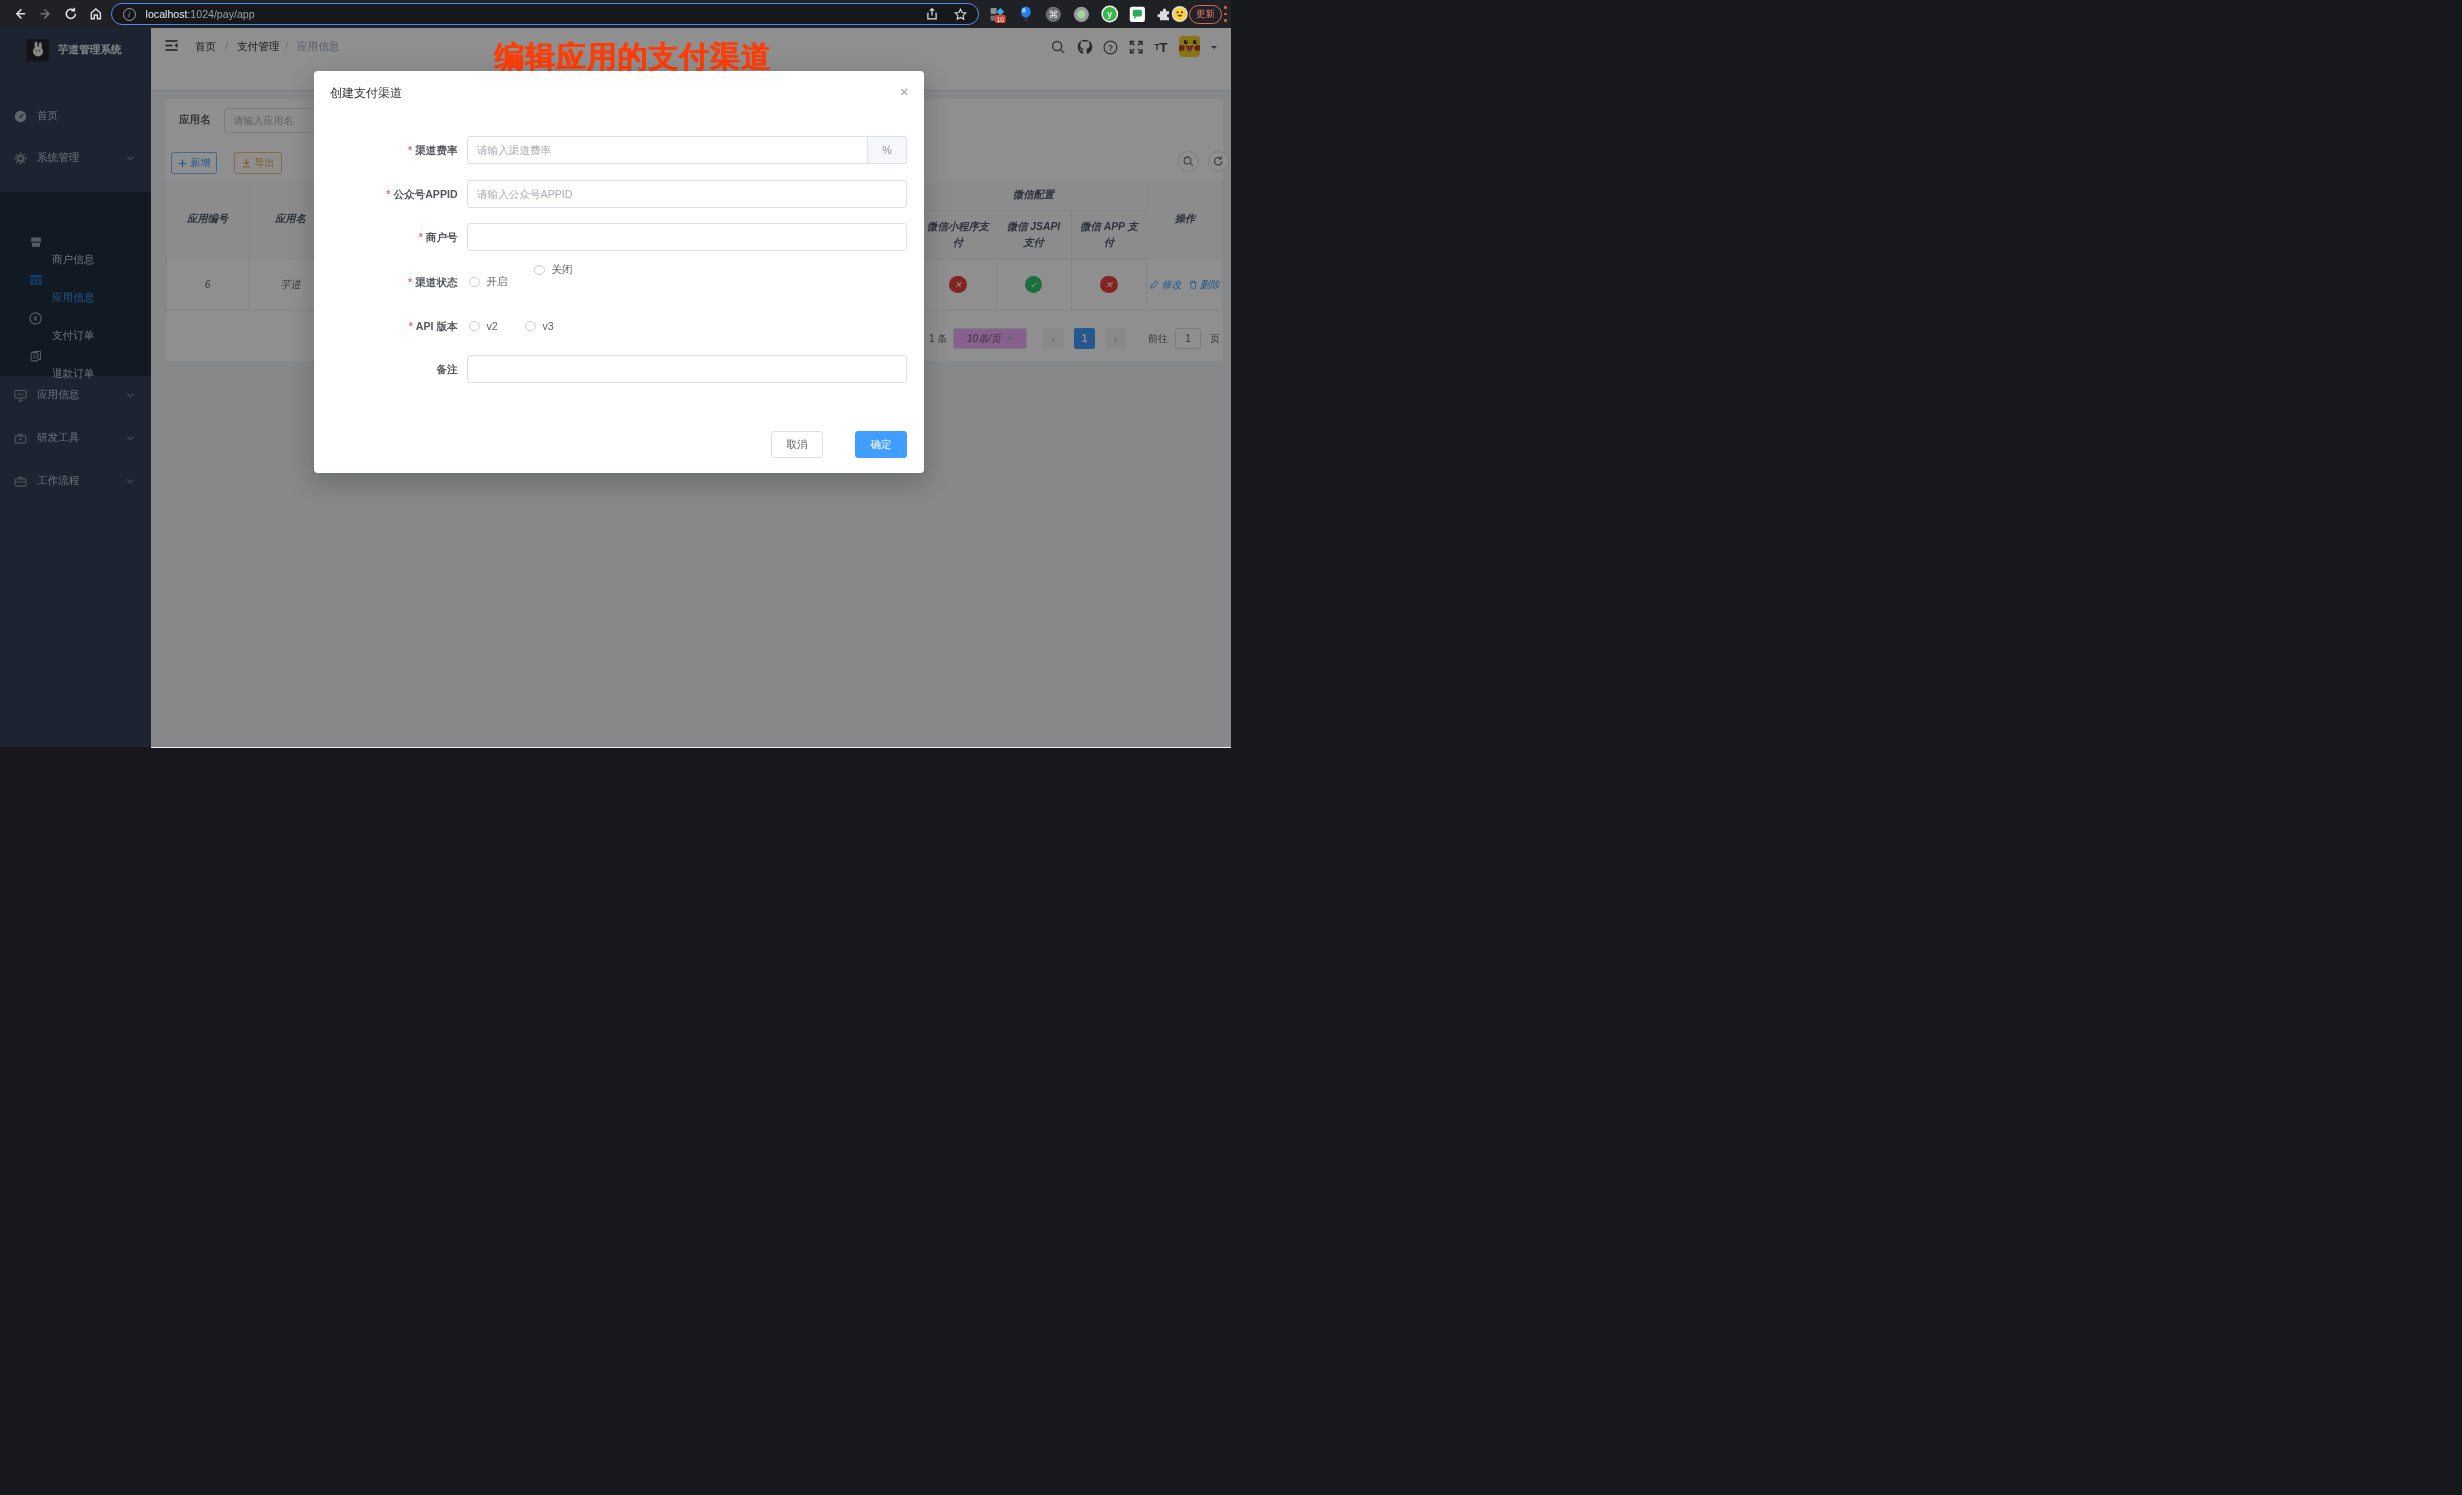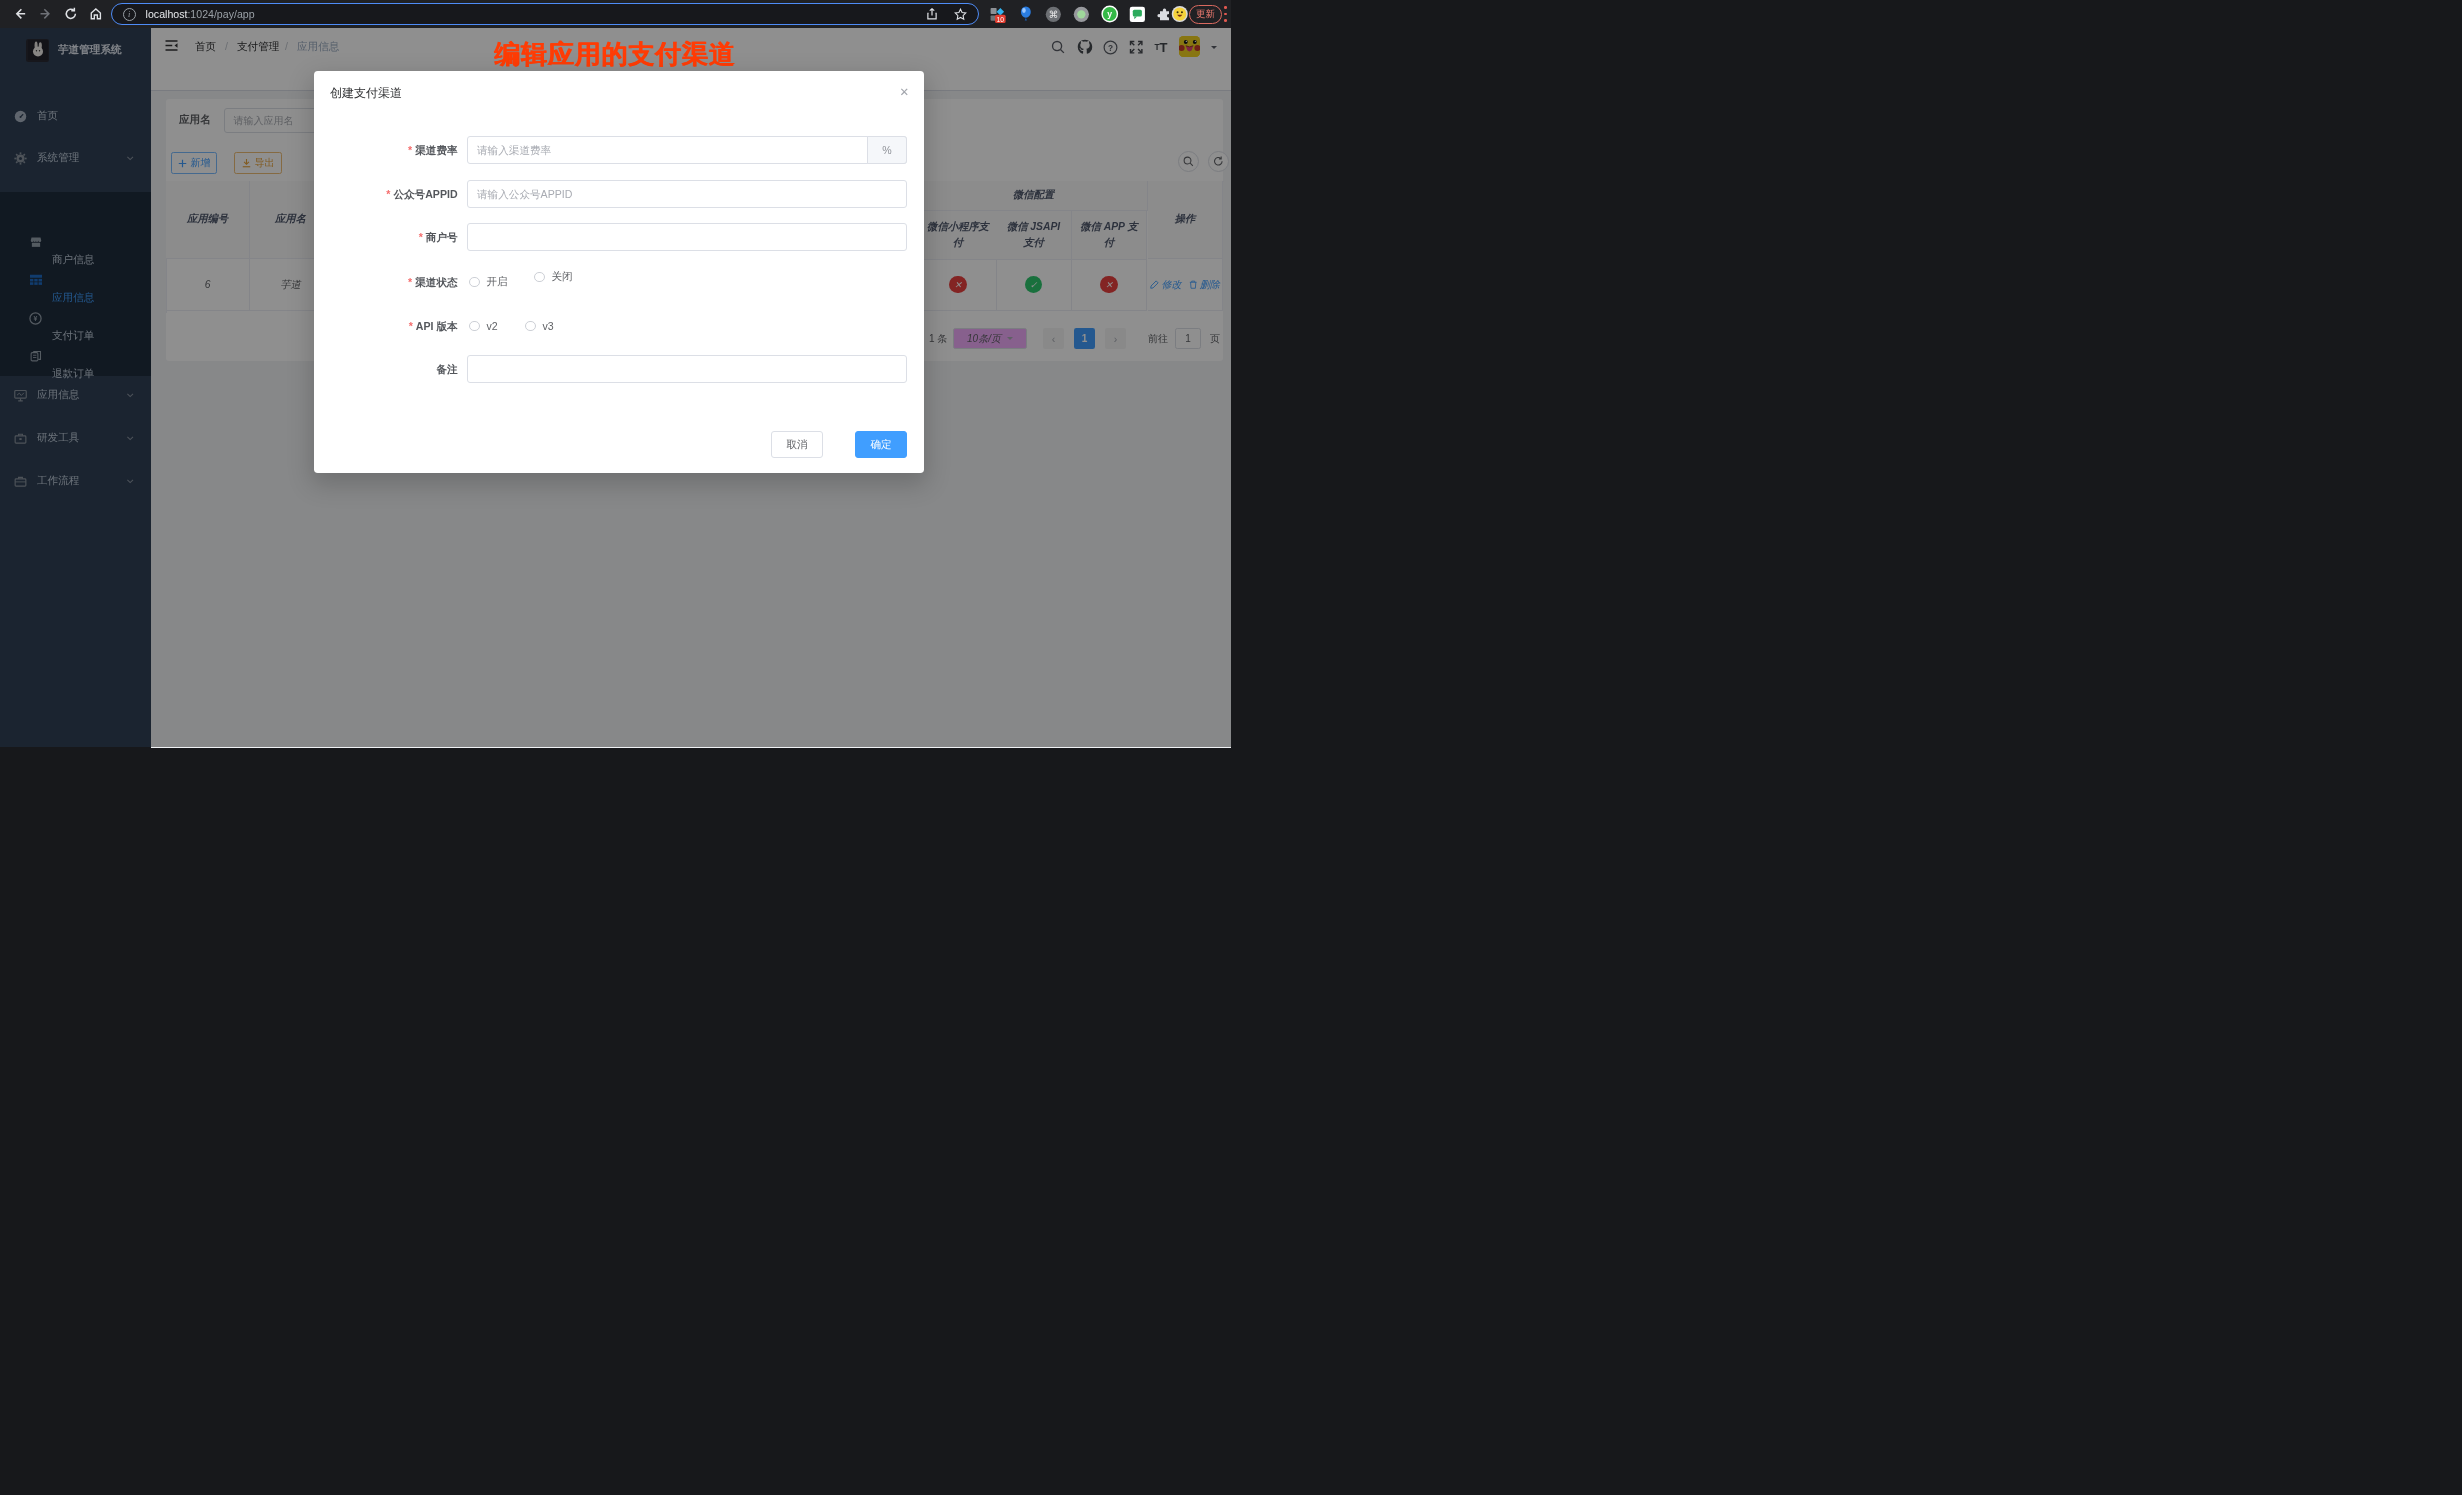--- a/index.html
+++ b/index.html
@@ -79,21 +79,21 @@
   .pg-size { position:absolute; left:27px; width:74px; height:21px; border:0.8px solid #dcdfe6; border-radius:2.3px; background:#f0abfc; display:flex; align-items:center; justify-content:center; gap:6px;font-style:italic; }
   .pg-size .sel-caret { width:0;height:0;border:3px solid transparent;border-top-color:#a8abb2; margin-top:3px; }
   .pg-btn { position:absolute; width:21px; height:21px; border-radius:2.3px; background:#f4f4f5; color:#a8abb2; display:flex; align-items:center; justify-content:center; font-size:10.6px; }
   .pg-page { position:absolute; left:148px; width:21px; height:21px; border-radius:2.3px; background:#409eff; color:#fff; font-weight:700; display:flex; align-items:center; justify-content:center; }
   .pg-goto { position:absolute; left:222px; line-height:21px; }
   .pg-input { position:absolute; left:249px; width:26px; height:21px; border:0.8px solid #dcdfe6; border-radius:2.3px; text-align:center; font-size:10px; color:#606266; font-family:"Liberation Sans",sans-serif; }
   .pg-unit { position:absolute; left:284px; line-height:21px; }
 
   
   .dim { position:absolute; left:0; top:28px; width:1231px; height:719px; background:rgba(0,0,0,0.44); z-index:40; }
-  .annotation { position:absolute; left:494px; top:37px; z-index:60; font-size:26px; font-weight:900; color:#ff3c05; letter-spacing:0.8px; text-shadow:0.8px 0 0 currentColor; white-space:nowrap; }
+  .annotation { position:absolute; left:494px; top:37px; z-index:60; font-size:30px; font-weight:900; color:#ff3c05; letter-spacing:0.8px; text-shadow:0.8px 0 0 currentColor; white-space:nowrap; }
 
   .modal { position:absolute; left:314px; top:71px; width:610px; height:402px; background:#fff; border-radius:3.8px; box-shadow:0 9px 24px 3px rgba(0,0,0,.18); z-index:70; }
   .m-title { position:absolute; left:16px; top:14.4px; font-size:12px; color:#303133; }
   .m-close { position:absolute; right:15px; top:13.7px; color:#a3a6ad; font-size:11.4px; cursor:pointer; }
   .f-label { position:absolute; width:133px; text-align:right; font-size:10.6px; font-weight:600; color:#54575c; line-height:28px; }
   .f-label .req { color:#f56c6c; margin-right:3px; font-weight:700; }
   .f-input { position:absolute; left:153px; width:440px; height:28px; border:0.8px solid #dcdfe6; border-radius:3px; background:#fff; font-size:10.6px; color:#606266; padding:0 9px; font-family:"Liberation Sans",sans-serif; }
   .f-input::placeholder { color:#a8abb2; }
   .f-group { position:absolute; left:153px; width:440px; height:28px; }
   .f-group input { width:100%; height:100%; border:0.8px solid #dcdfe6; border-radius:3px; font-size:10.6px; color:#606266; padding:0 49px 0 9px; font-family:"Liberation Sans",sans-serif; }
@@ -551,21 +551,21 @@
   <input class="f-input" style="top: 109px;" placeholder="请输入公众号APPID">
 
   <div class="f-label" style="left:10.6px;top:152px"><span class="req">*</span><span>商户号</span></div>
   <input class="f-input" style="top: 152px;">
 
   <div class="f-label" style="left:10.6px;top:197px"><span class="req">*</span><span>渠道状态</span></div>
   <div class="radio-row" style="left:155px;top:204px">
     <span class="radio"></span>
     <span class="radio-lb">开启</span>
   </div>
-  <div class="radio-row" style="left:220px;top:199px">
+  <div class="radio-row" style="left:220px;top:192px">
     <span class="radio"></span>
     <span class="radio-lb">关闭</span>
   </div>
 
   <div class="f-label" style="left:10.6px;top:241px"><span class="req">*</span><span>API 版本</span></div>
   <div class="radio-row" style="left:155px;top:248px">
     <span class="radio"></span>
     <span class="radio-lb">v2</span>
   </div>
   <div class="radio-row" style="left:211px;top:248px">

